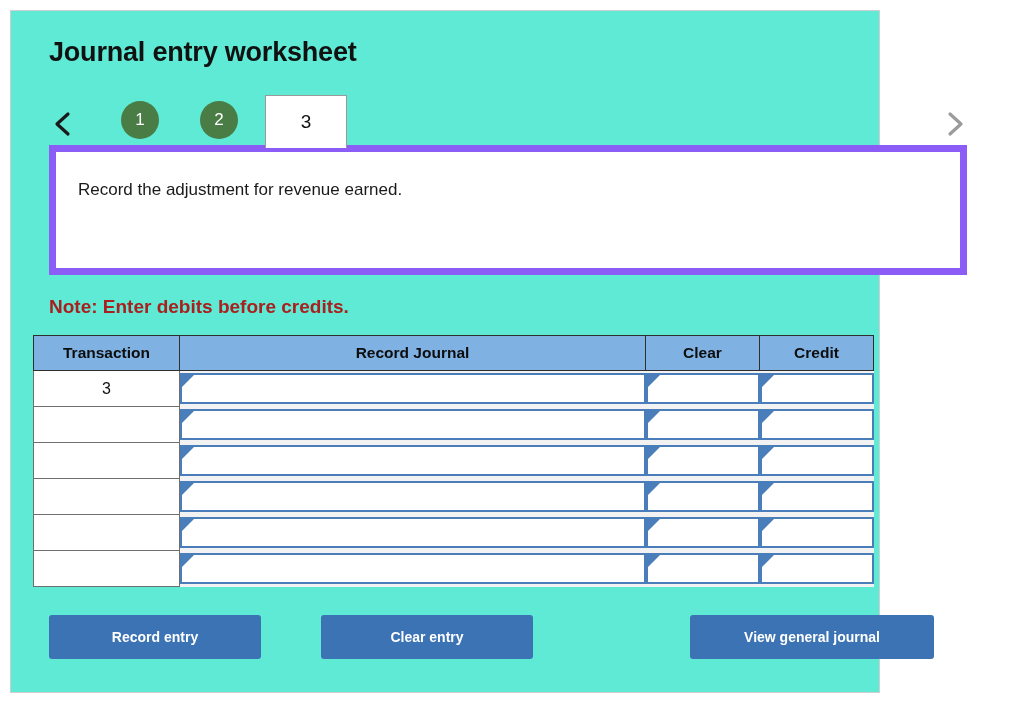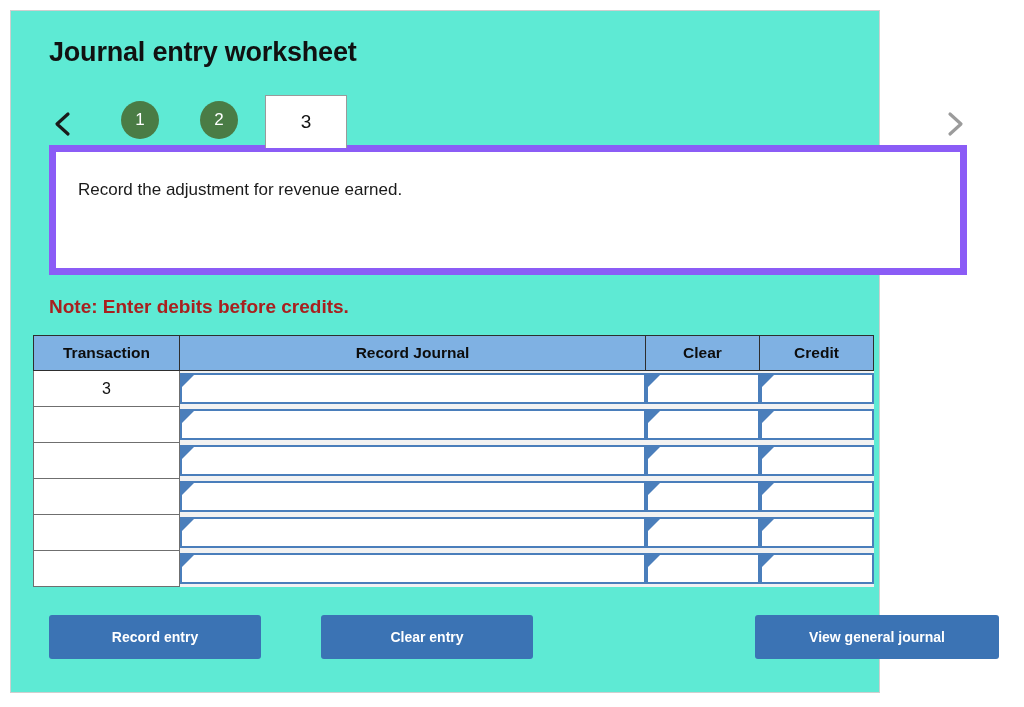--- a/index.html
+++ b/index.html
@@ -228,21 +228,21 @@
     border-radius: 3px;
     cursor: pointer;
     font-family: "Liberation Sans", sans-serif;
     display: flex;
     align-items: center;
     justify-content: center;
     padding: 0;
   }
   .btn-record { left: 38px;  top: 604px; width: 212px; }
   .btn-clear  { left: 310px; top: 604px; width: 212px; }
-  .btn-view   { left: 744px; top: 604px; width: 244px; }
+  .btn-view   { left: 679px; top: 604px; width: 244px; }
 </style>
 </head>
 <body>
 
 <div id="root">
   <div class="card">
 
     <div class="page-title">Journal entry worksheet</div>
 
     <div class="tabstrip">

